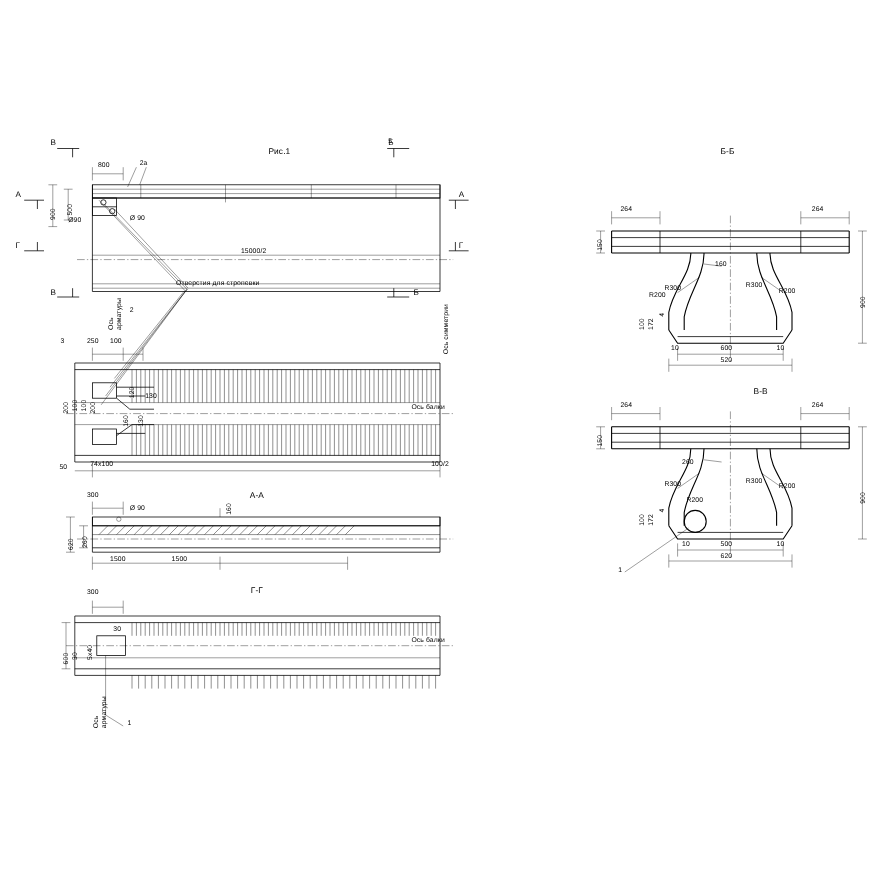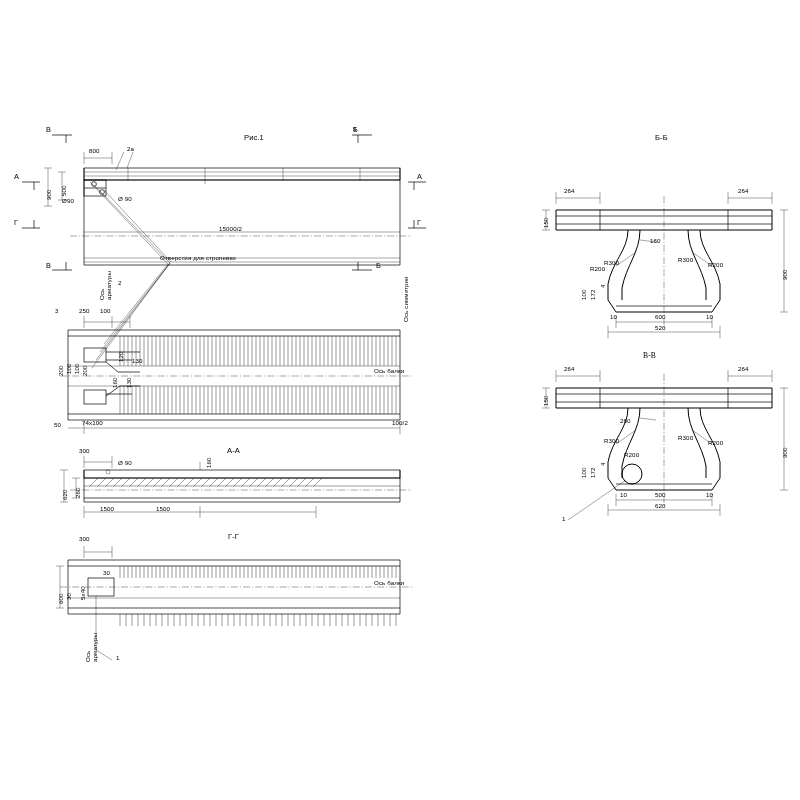--- a/index.html
+++ b/index.html
@@ -593,21 +593,21 @@
       <line x1="720" y1="504" x2="720" y2="516"></line>
       <line x1="636" y1="430" x2="616" y2="444"></line>
       <line x1="692" y1="430" x2="712" y2="444"></line>
       <line x1="656" y1="420" x2="640" y2="418"></line>
       <line x1="626" y1="480" x2="568" y2="520"></line>
     </g>
   </svg>
 
   <div class="lbl t" style="left:244px;top:134px;">Рис.1</div>
   <div class="lbl t" style="left:655px;top:134px;">Б-Б</div>
-  <div class="lbl t" style="left:643px;top:352px;font-family:Liberation Serif, serif;">В-В</div>
+  <div class="lbl t" style="left:685px;top:352px;">В-В</div>
   <div class="lbl t" style="left:227px;top:447px;">А-А</div>
   <div class="lbl t" style="left:228px;top:533px;">Г-Г</div>
 
   <div class="lbl b" style="left:46px;top:126px;">В</div>
   <div class="lbl b" style="left:46px;top:262px;">В</div>
   <div class="lbl b" style="left:14px;top:173px;">А</div>
   <div class="lbl b" style="left:14px;top:219px;">Г</div>
   <div class="lbl b" style="left:417px;top:173px;">А</div>
   <div class="lbl b" style="left:417px;top:219px;">Г</div>
   <div class="lbl b" style="left:353px;top:126px;">Б</div>

